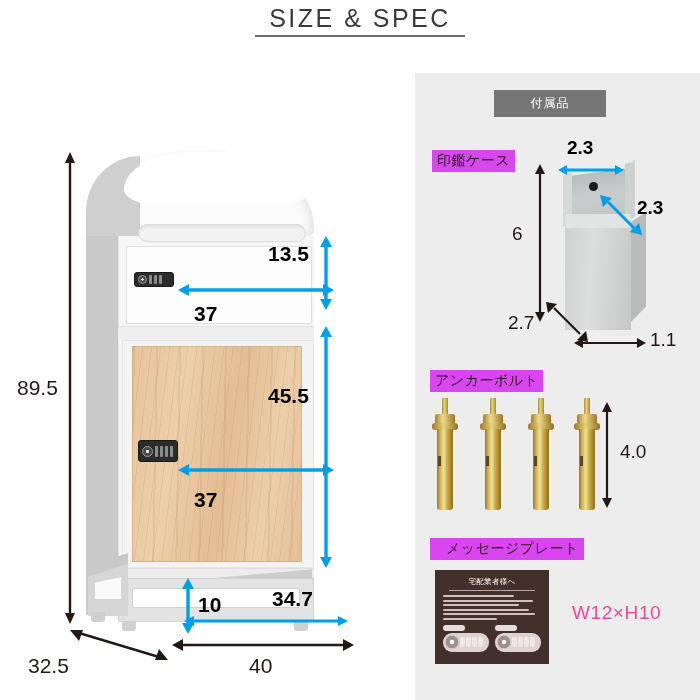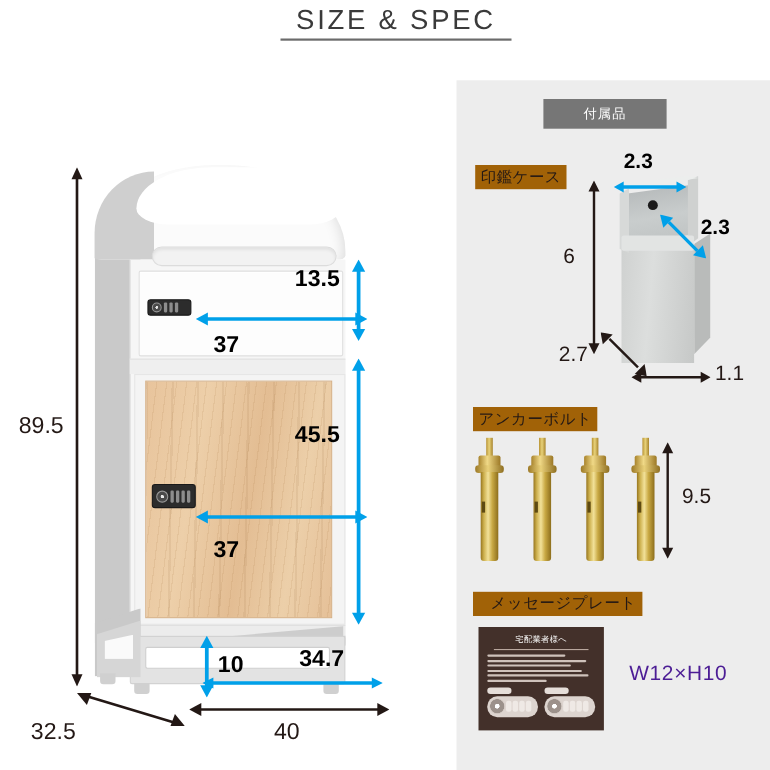--- a/index.html
+++ b/index.html
@@ -45,21 +45,21 @@
     left: 494px; top: 90px; width: 112px; height: 27px;
     background: #767676; color: #ffffff; border: none; font-size: 12px;
   }
 
   
   .right-panel {
     position: absolute; left: 415px; top: 73px; width: 285px; height: 627px;
     background: #ededed;
   }
   .sub-label {
-    position: absolute; background: #a16207; font-size: 14px;
+    position: absolute; background: #d946ef; font-size: 14px;
     color: #231815; padding: 2px 5px; letter-spacing: .5px; white-space: nowrap;
   }
 
   
   .mailbox { position: absolute; left: 86px; top: 150px; width: 250px; height: 485px; }
 
   .mb-side { 
     position: absolute; left: 0; top: 30px; width: 42px; height: 405px;
     background: #c9c9c9;
     clip-path: polygon(0 8%, 100% 0, 100% 100%, 0 100%);
@@ -265,21 +265,21 @@
   .pad-box {
     height: 19px; background: #ddd4cf; border-radius: 9px;
     display: flex; align-items: center; gap: 1px; padding: 0 2px;
   }
   .pad-dial {
     width: 14px; height: 14px; border-radius: 50%;
     background: radial-gradient(circle,#fff 0 20%,#9c918b 24% 62%,#cfc5bf 66% 100%);
   }
   .pad-btn { width: 5px; height: 10px; background: #efe9e5; border-radius: 2px; }
   .plate-size {
-    position: absolute; left: 572px; top: 602px; font-size: 19px; color: #4c1d95;
+    position: absolute; left: 572px; top: 602px; font-size: 19px; color: #ec4899;
     letter-spacing: .6px; white-space: nowrap;
   }
 </style>
 </head>
 <body>
 
 <div class="stage">
 
   <div class="right-panel"></div>
 
@@ -473,21 +473,21 @@
       <div class="bolt-shaft"></div>
       <div class="bolt-mark"></div>
     </div>
   </div>
 
   <svg class="dim" style="left:600px; top:402px;" width="14" height="106">
     <line x1="7" y1="7" x2="7" y2="99" stroke="#231815" stroke-width="2.2"></line>
     <polygon points="7,0 2,10 12,10" fill="#231815"></polygon>
     <polygon points="7,106 2,96 12,96" fill="#231815"></polygon>
   </svg>
-  <div class="dim-label lbl-black" style="left:620px; top:442px; font-size:19px;">9.5</div>
+  <div class="dim-label lbl-black" style="left:620px; top:442px; font-size:19px;">4.0</div>
 
   <div class="sub-label" style="left:430px; top:538px;padding-left:16px;">メッセージプレート</div>
 
   <div class="plate">
     <div class="plate-title">宅配業者様へ</div>
     <div class="plate-line" style="width:72%"></div>
     <div class="plate-line" style="width:92%"></div>
     <div class="plate-line" style="width:78%"></div>
     <div class="plate-line" style="width:88%"></div>
     <div class="plate-line" style="width:94%"></div>

